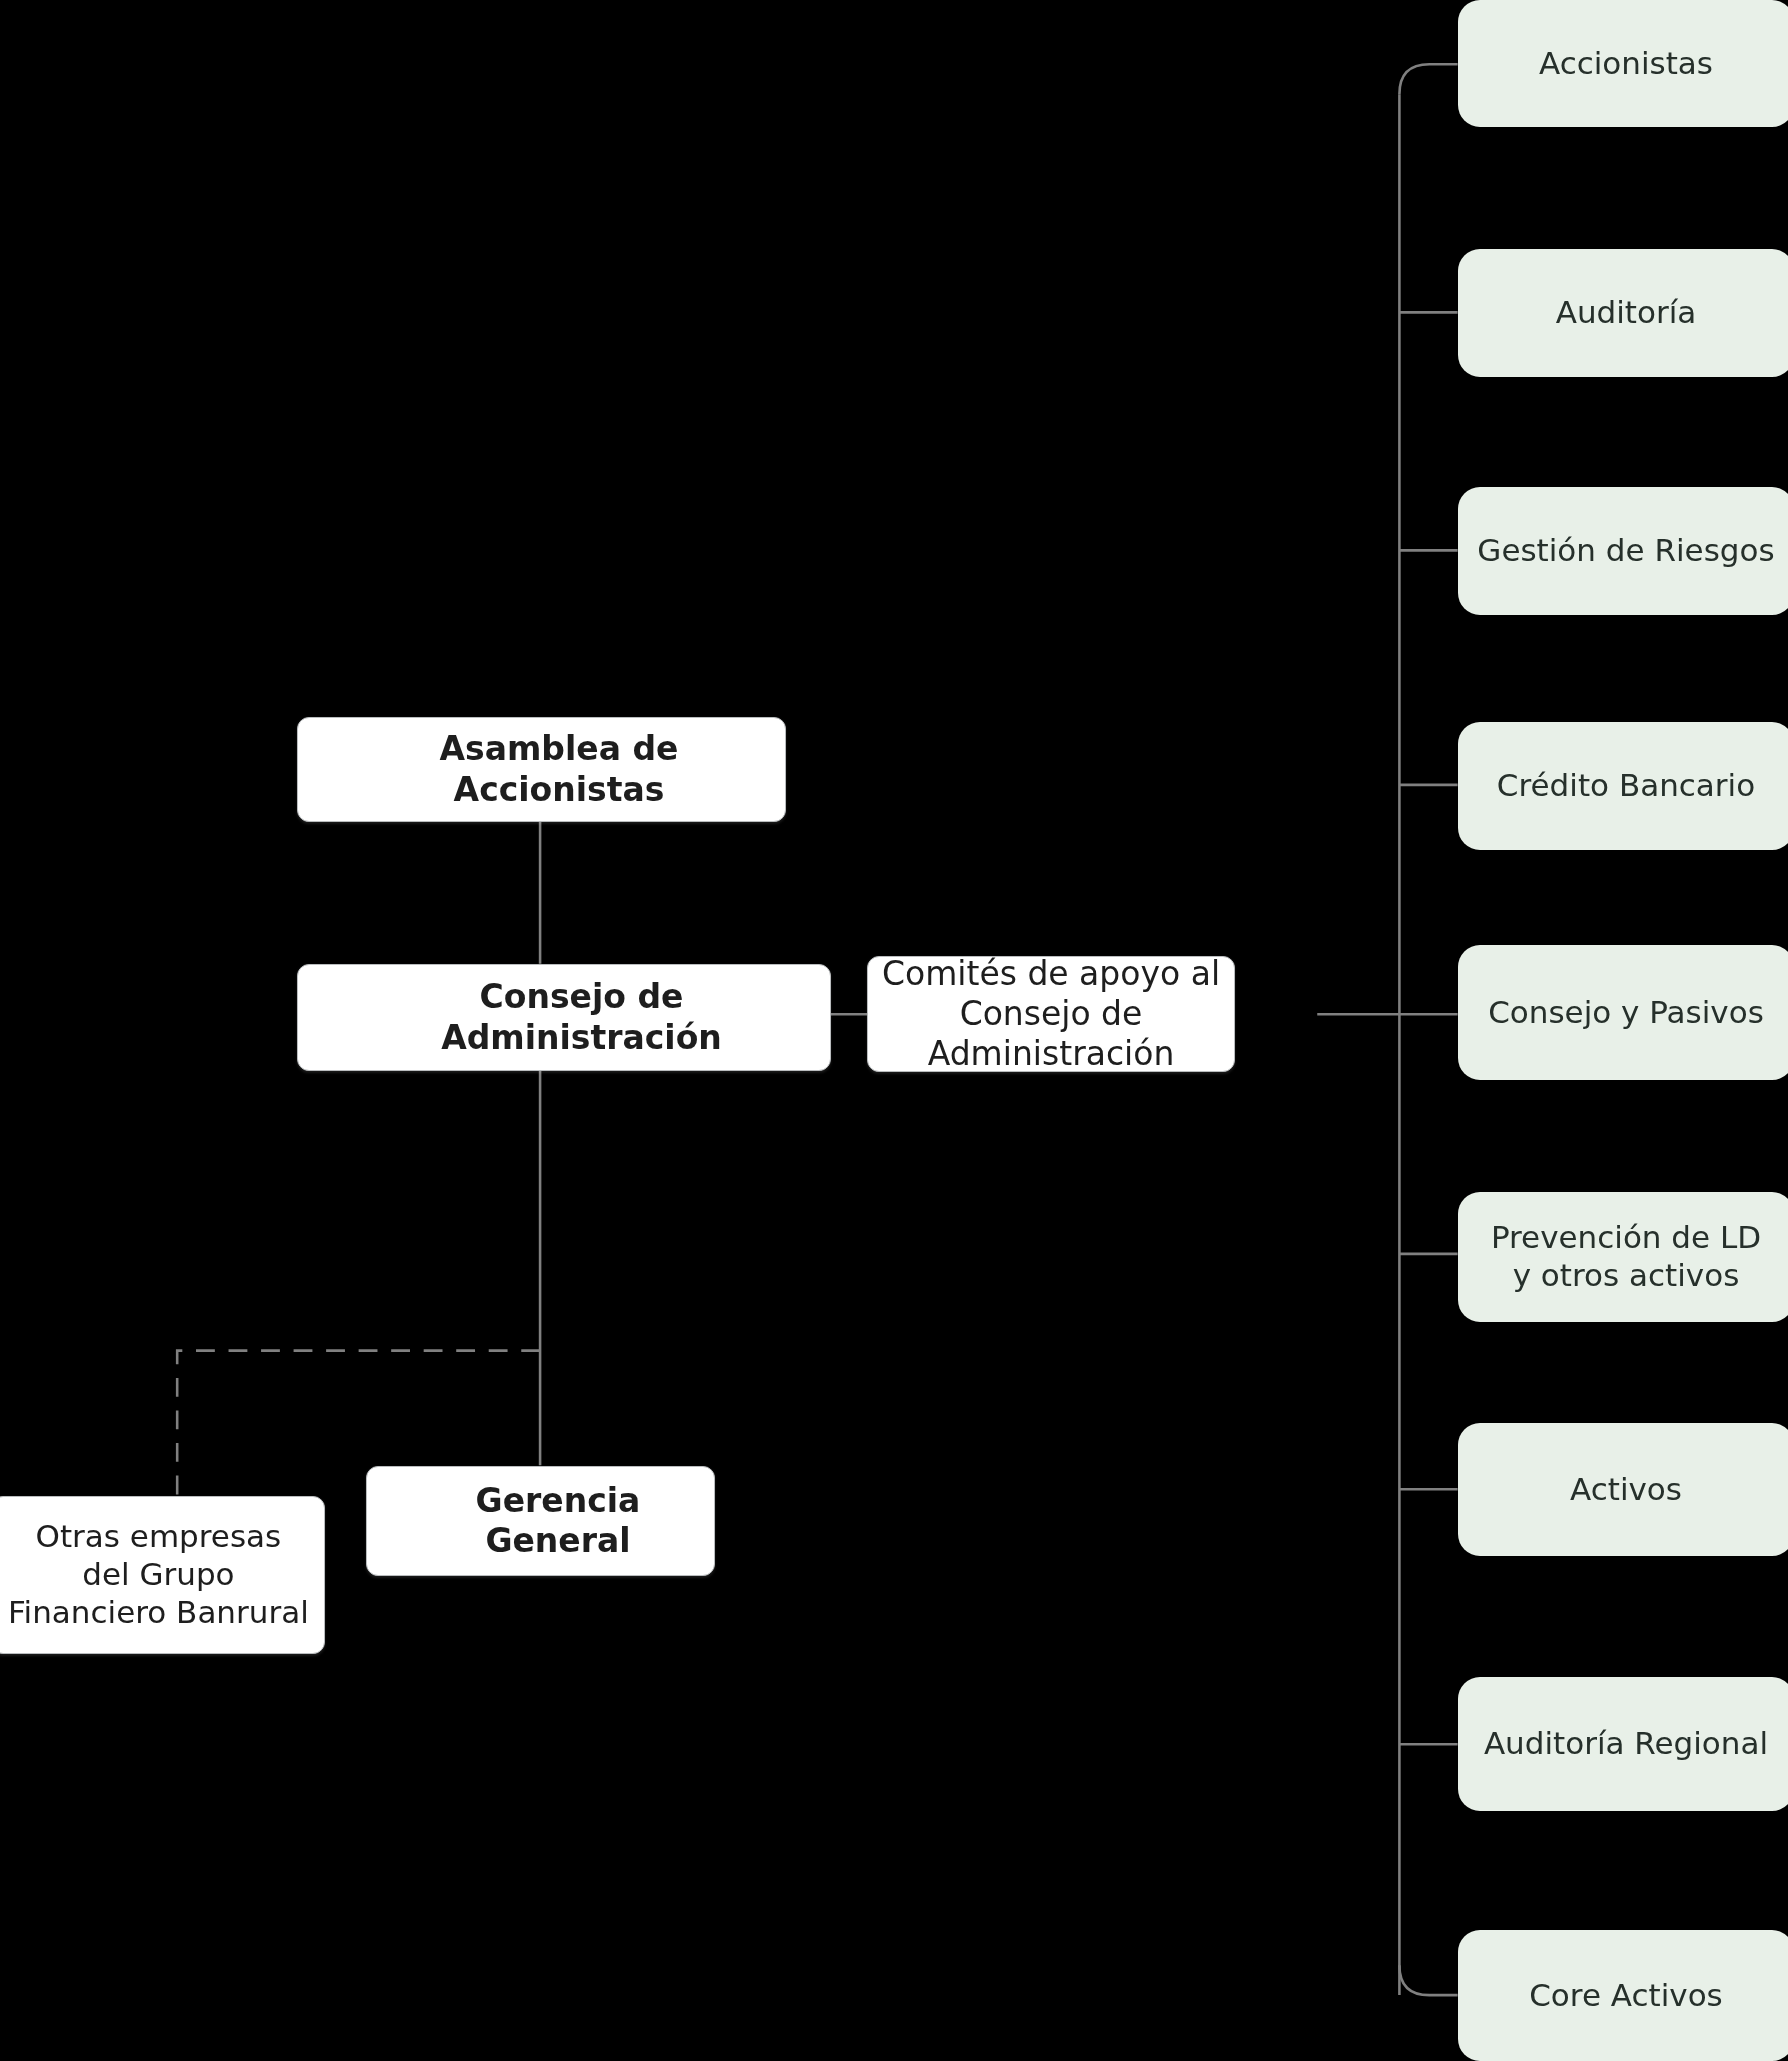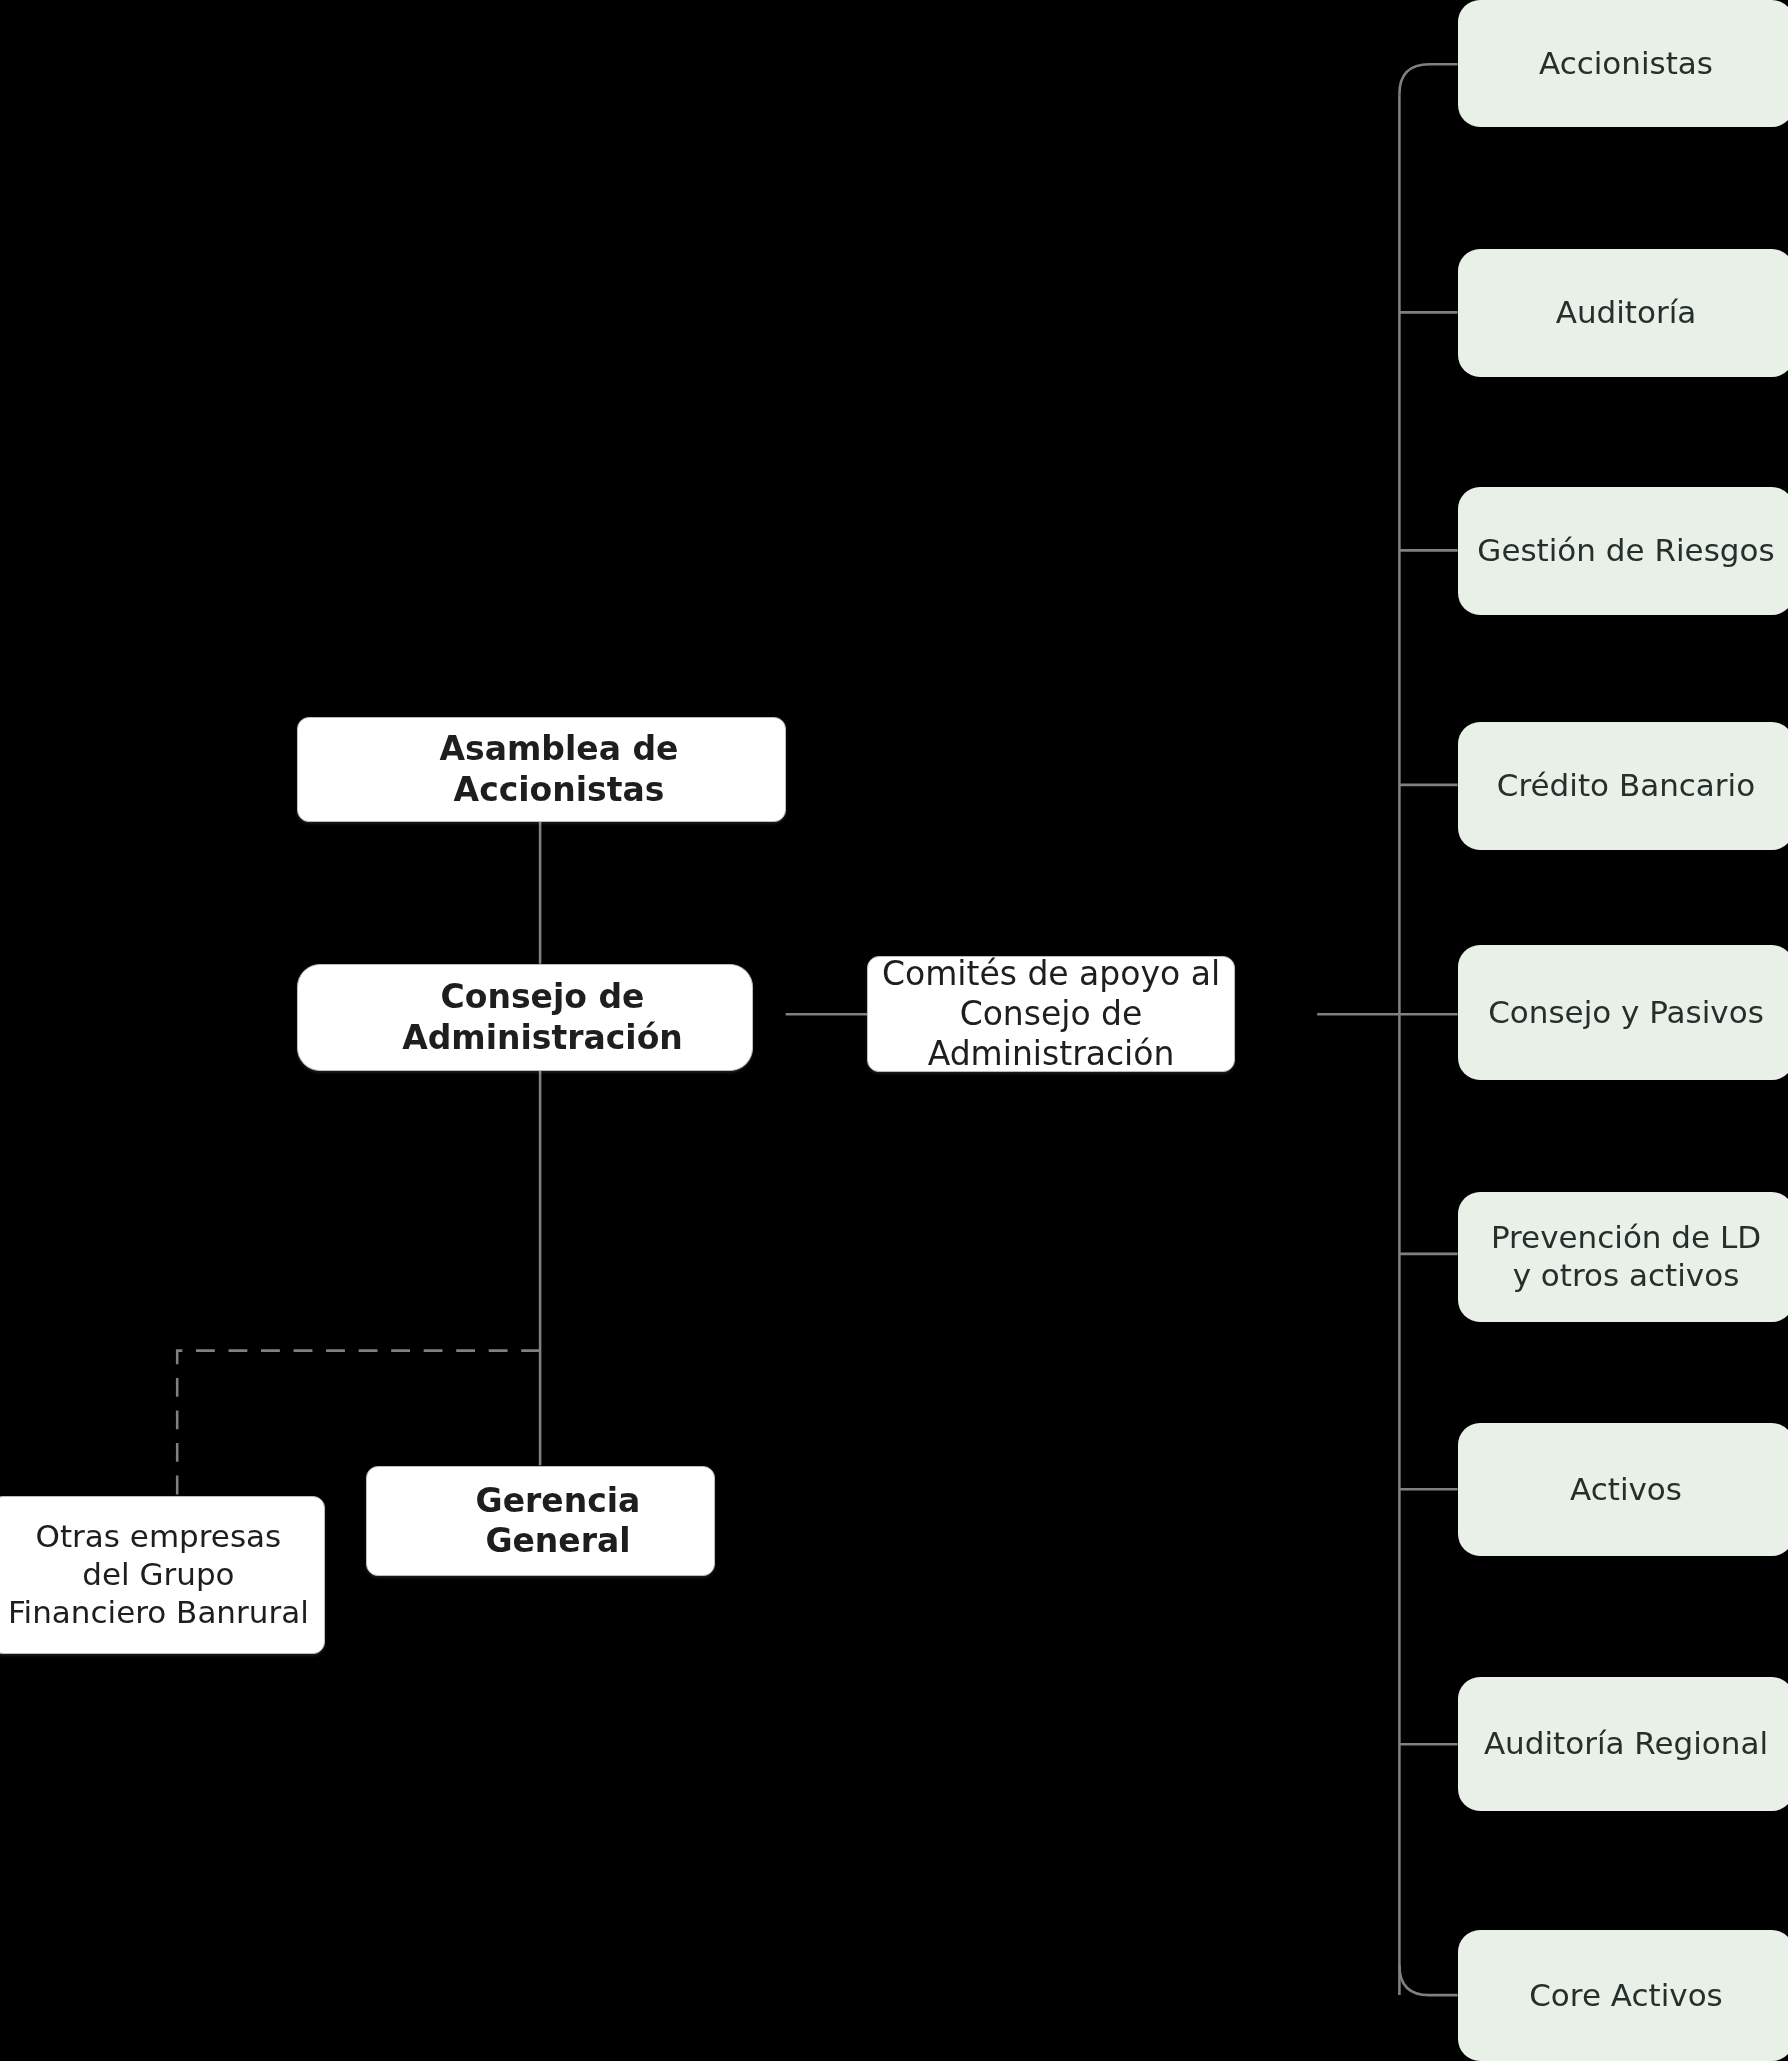--- a/index.html
+++ b/index.html
@@ -57,21 +57,21 @@
 
       <path d="M631 1578 L207 1578 L207 1748"></path>
     </g>
   </svg>
 
   <div class="node white bold t38" style="left:297px;top:717px;width:489px;height:105px;">
     <span>Asamblea de
 Accionistas</span>
   </div>
 
-  <div class="node white bold t38" style="left:297px;top:964px;width:456px;height:107px;border-radius:23px;">
+  <div class="node white bold t38" style="left:297px;top:964px;width:534px;height:107px;">
     <span>Consejo de
 Administración</span>
   </div>
 
   <div class="node white reg t38" style="left:867px;top:956px;width:368px;height:116px;">
     <span>Comités de apoyo al
 Consejo de Administración</span>
   </div>
 
   <div class="node white bold t38" style="left:366px;top:1466px;width:349px;height:110px;">

